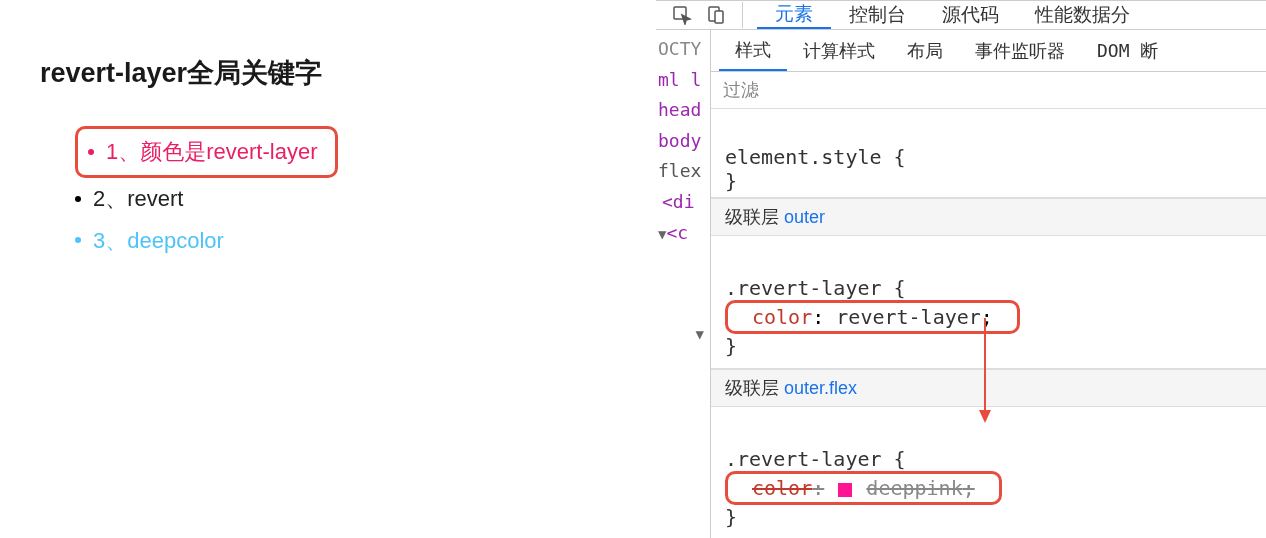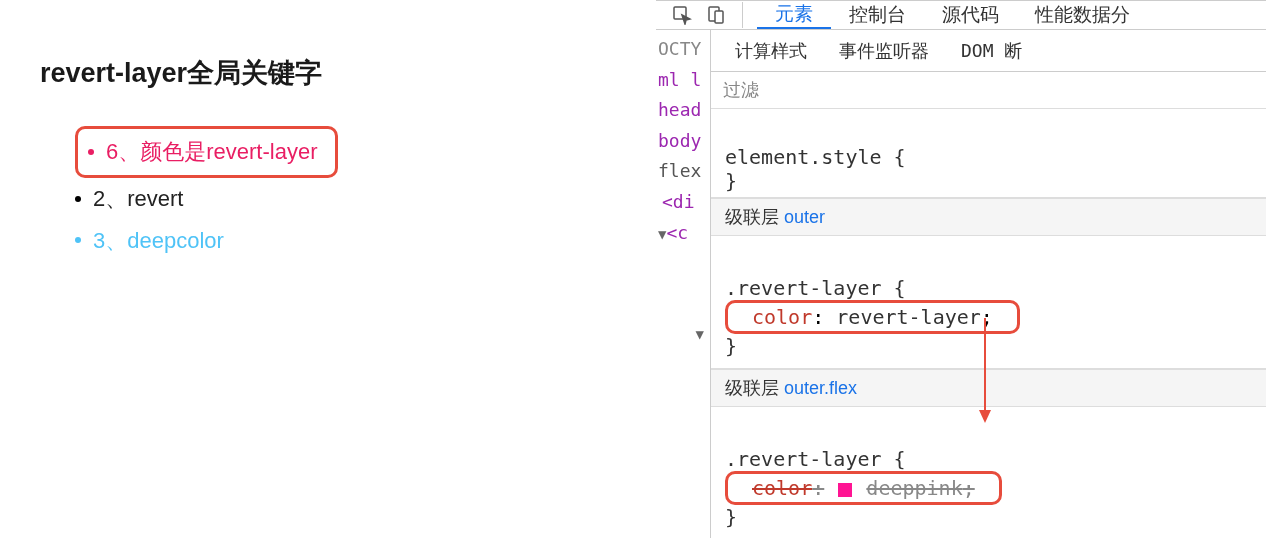--- a/index.html
+++ b/index.html
@@ -53,21 +53,21 @@
   </style>
 </head>
 <body>
 
 <div class="left-pane">
   <h1 class="page-title">revert-layer全局关键字</h1>
   <ul class="list">
     <li class="list-item">
       <span class="highlight-box">
         <span class="bullet bullet-pink"></span>
-        <span class="txt-pink" style="margin-left:12px">6、颜色是revert-layer</span>
+        <span class="txt-pink" style="margin-left:12px">1、颜色是revert-layer</span>
       </span>
     </li>
     <li class="list-item">
       <span class="bullet bullet-black"></span>
       <span class="txt-black">2、revert</span>
     </li>
     <li class="list-item">
       <span class="bullet bullet-blue"></span>
       <span class="txt-blue">3、deepcolor</span>
     </li>
@@ -102,21 +102,23 @@
       <div class="dom-line dom-purple">head</div>
       <div class="dom-line dom-purple">body</div>
       <div class="dom-line">flex</div>
       <div class="dom-line dom-purple" style="padding-left:6px"><span>&lt;di</span></div>
       <div class="dom-line dom-purple"><span class="arrow-tog">▼</span><span>&lt;c</span></div>
       <div class="dom-line" style="text-align:right;padding-right:6px;margin-top:70px"><span class="arrow-tog">▼</span></div>
     </div>
 
     <div class="styles-col">
       <div class="subtabs">
+        <div class="subtab active">样式</div>
         <div class="subtab">计算样式</div>
+        <div class="subtab">布局</div>
         <div class="subtab">事件监听器</div>
         <div class="subtab">DOM 断</div>
       </div>
       <div class="filter-row">过滤</div>
 
       <div class="rule-block" style="padding-bottom:4px;padding-top:4px">
         <span class="selector">element.style</span>
         <span class="brace">{</span><br>
         <span class="brace">}</span>
       </div>

